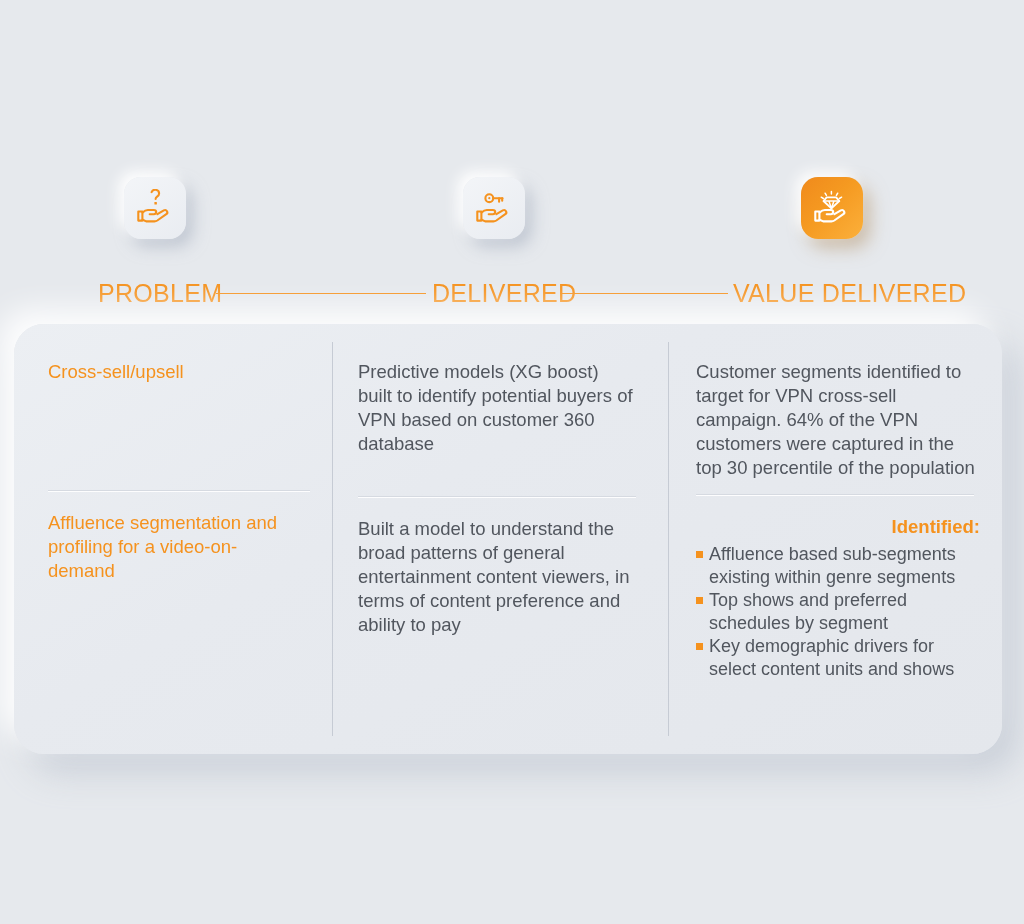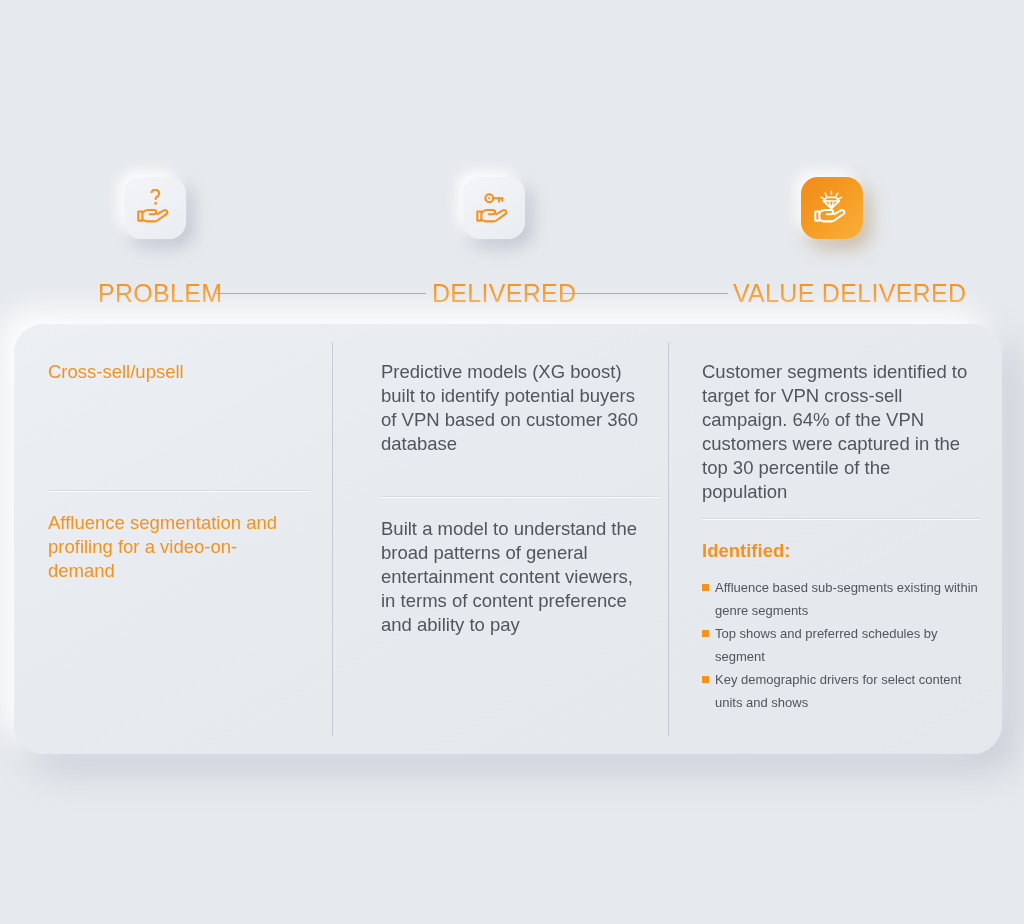--- a/index.html
+++ b/index.html
@@ -105,21 +105,21 @@
   .columns {
     position: absolute;
     inset: 0;
     display: flex;
   }
   .col {
     position: relative;
     box-sizing: border-box;
   }
   #col-problem  { width: 318px; padding: 36px 28px 0 34px; }
-  #col-solution { width: 336px; padding: 36px 26px 0 49px; }
+  #col-solution { width: 336px; padding: 36px 26px 0 26px; }
   #col-value    { width: 372px; padding: 36px 22px 0 34px; }
 
   .vdiv {
     position: absolute;
     top: 18px;
     width: 1px;
     height: 394px;
     background: #c6cbd4;
   }
   #vdiv-1 { left: 318px; }
@@ -146,33 +146,34 @@
     font-size: 18.5px;
     line-height: 24px;
     margin: 0;
     font-weight: 500;
   }
   .sub-head {
     color: #f5921e;
     font-size: 18.5px;
     line-height: 24px;
     font-weight: 700;
-    margin: 0 0 13px 0;
+    margin: 0 0 4px 0;
+    text-align: right;
   }
 
   ul.bullets {
     list-style: none;
     margin: 0;
     padding: 0;
   }
   ul.bullets li {
     position: relative;
     padding-left: 13px;
     color: #51565e;
-    font-size: 13px;
+    font-size: 18px;
     line-height: 23px;
     margin-bottom: 0px;
   }
   ul.bullets li .sq {
     position: absolute;
     left: 0;
     top: 8px;
     width: 7px;
     height: 7px;
     background: #f5921e;

